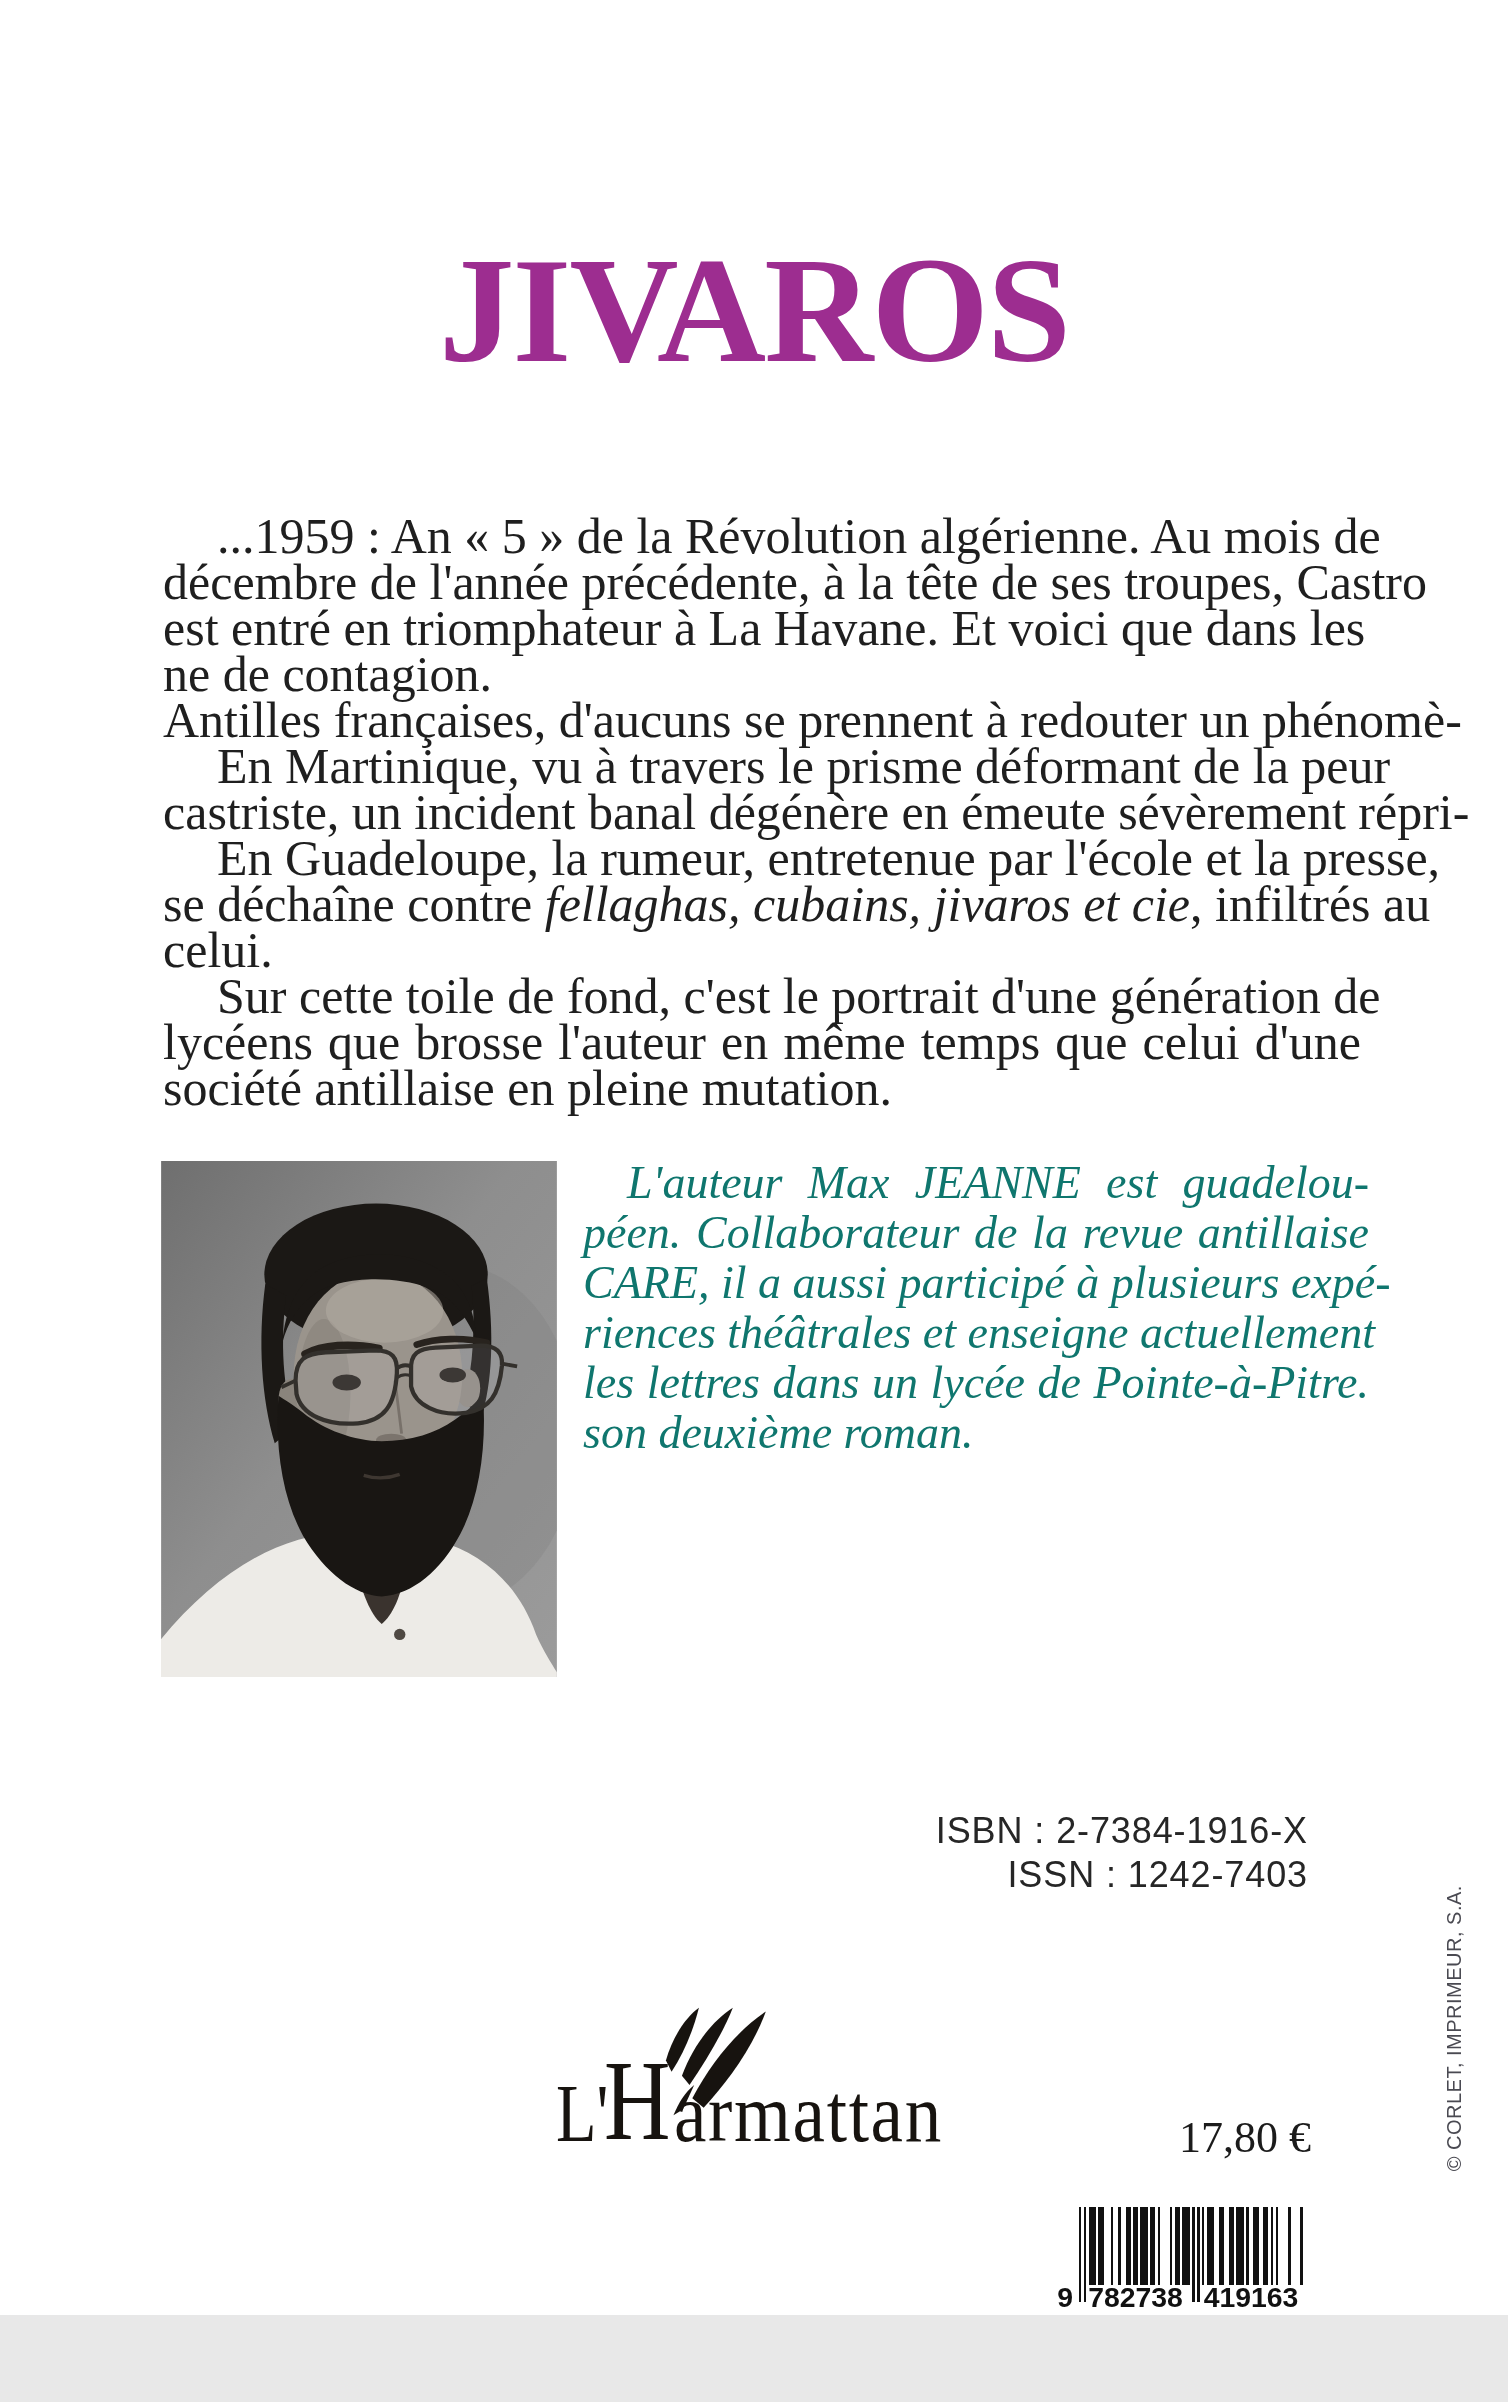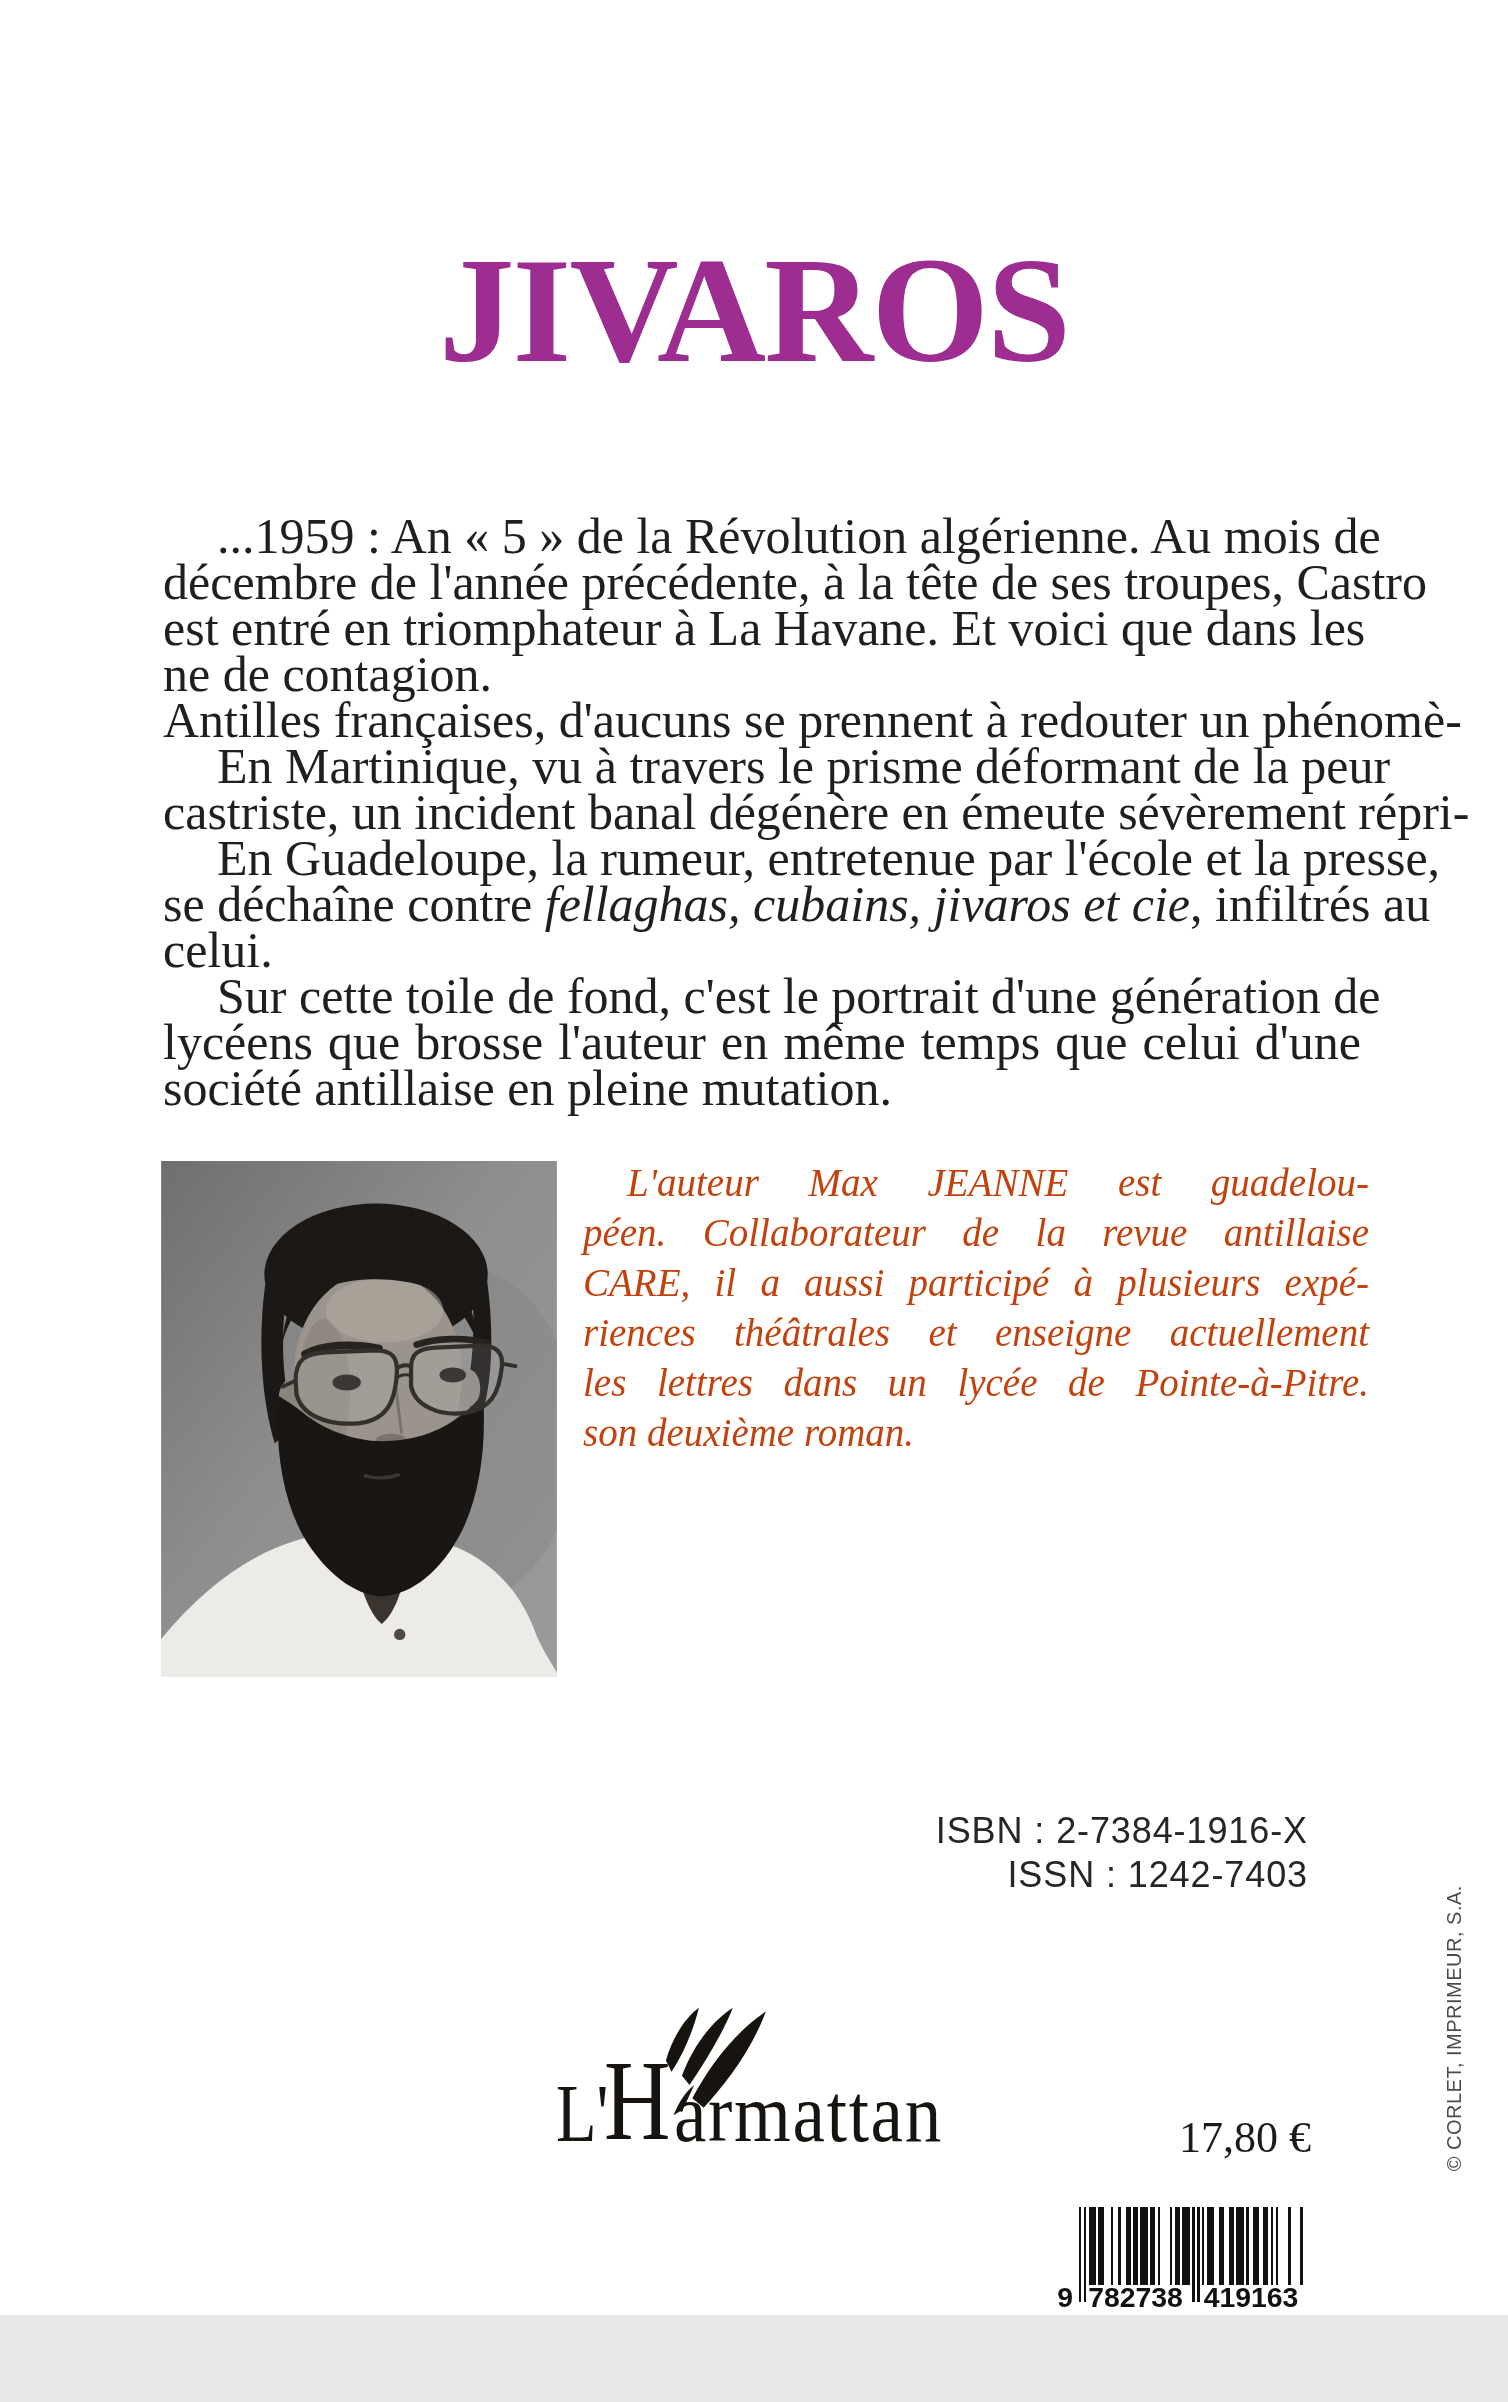--- a/index.html
+++ b/index.html
@@ -15,21 +15,21 @@
   .line.end{text-align-last:left;}
   .synopsis .line.first{text-indent:54px;}
   .it{font-style:italic;}
   .bd{font-weight:bold;font-style:normal;}
   .nm{font-style:normal;}
 
   .photo{position:absolute;left:161px;top:1161px;width:396px;height:516px;}
   .photo svg{display:block;}
 
   .bio{position:absolute;left:583px;top:1158px;width:786px;
-       font-size:39px;line-height:50px;font-style:italic;color:#c2410c;}
+       font-size:46px;line-height:50px;font-style:italic;color:#0f766e;}
   .bio .line.first{text-indent:44px;}
 
   .isbn{position:absolute;right:200px;top:1809px;text-align:right;
         font-family:"Liberation Sans", sans-serif;font-size:36px;line-height:44px;
         color:#262626;letter-spacing:0.9px;}
 
   .logo{position:absolute;left:0;top:0;width:100%;height:100%;pointer-events:none;color:#17130f;}
   .logo-l{position:absolute;left:556px;top:2072px;font-size:83px;line-height:1;
           display:inline-block;transform:scaleX(.80);transform-origin:left bottom;}
   .logo-h{position:absolute;left:604px;top:2043px;font-size:115px;line-height:1;font-weight:normal;

